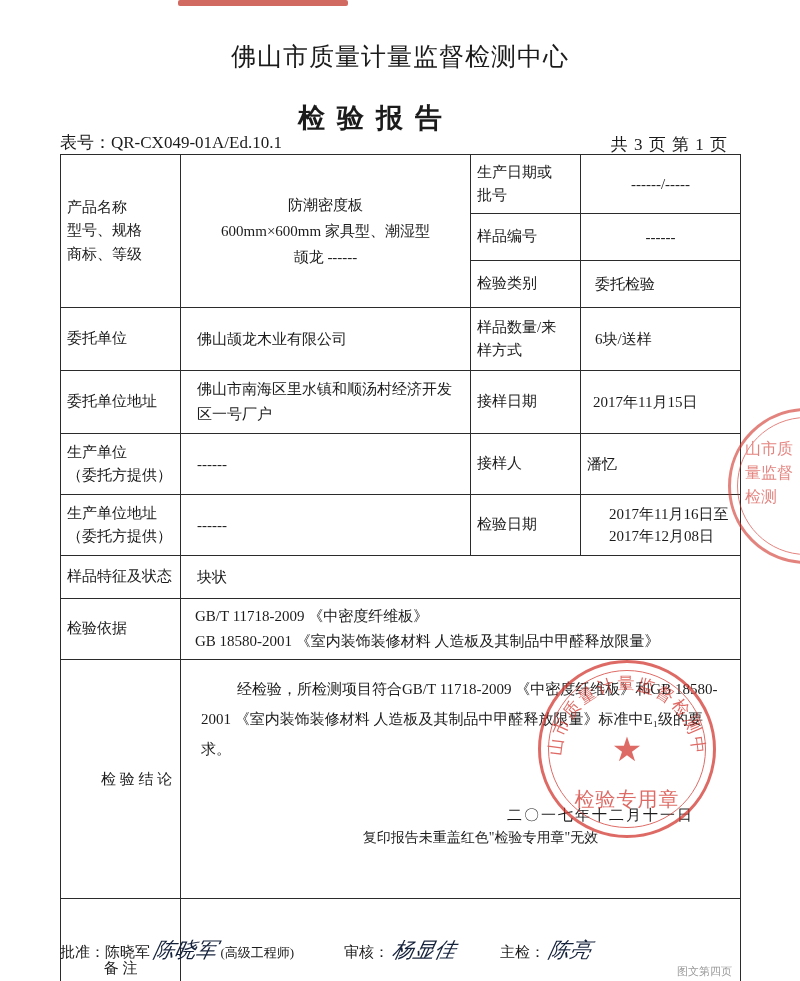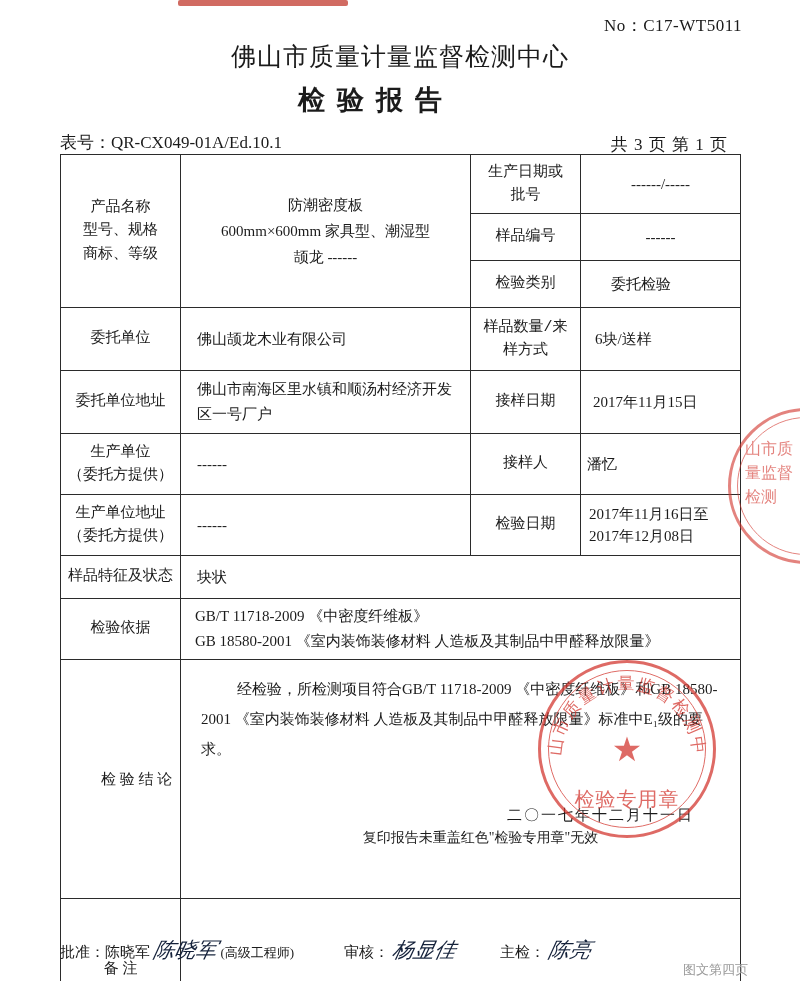--- a/index.html
+++ b/index.html
@@ -43,21 +43,21 @@
     position: absolute;
     top: 40px;
     left: 0;
     width: 800px;
     text-align: center;
     font-size: 25px;
     letter-spacing: 1px;
   }
   .doc-title {
     position: absolute;
-    top: 82px;
+    top: 100px;
     left: 0;
     width: 740px;
     text-align: center;
     font-size: 27px;
     font-weight: bold;
     letter-spacing: 12px;
     text-indent: 12px;
   }
   .form-no {
     position: absolute;
@@ -84,24 +84,23 @@
     border-collapse: collapse;
     table-layout: fixed;
   }
   table.main td {
     border: 1px solid #2b2b2b;
     font-size: 15px;
     padding: 4px 6px;
     vertical-align: middle;
   }
   .lbl {
-    text-align: center;
+    text-align: left;
     white-space: pre-line;
     line-height: 1.55;
-    font-family: Liberation Mono, monospace;
   }
   .val {
     text-align: left;
     line-height: 1.5;
   }
   .val-c {
     text-align: center;
   }
   .dash {
     letter-spacing: 0px;
@@ -236,34 +235,33 @@
   .stamp-edge-chars {
     position: absolute;
     left: 14px;
     top: 26px;
     font-size: 16px;
     line-height: 1.5;
     color: #d2322a;
   }
   .footer-faint {
     position: absolute;
-    right: 52px;
+    right: 68px;
     bottom: 2px;
-    font-size: 13px;
+    font-size: 11px;
     color: #9a9a9a;
   }
 </style>
 </head>
 <body>
 
 <div class="page">
 
   <div class="top-scribble"></div>
 
-  <div class="report-no">No：C17-WT5011</div>
   <div class="org-title">佛山市质量计量监督检测中心</div>
   <div class="doc-title">检验报告</div>
   <div class="form-no">表号：QR-CX049-01A/Ed.10.1</div>
   <div class="page-count">共 3 页  第 1 页</div>
 
   <table class="main">
     <colgroup>
       <col style="width:120px">
       <col style="width:290px">
       <col style="width:110px">
@@ -282,21 +280,21 @@
         <td class="lbl" style="height:50px">生产日期或
 批号</td>
         <td class="val-c dash">------/-----</td>
       </tr>
       <tr>
         <td class="lbl" style="height:38px">样品编号</td>
         <td class="val-c dash">------</td>
       </tr>
       <tr>
         <td class="lbl" style="height:38px">检验类别</td>
-        <td class="val" style="padding-left:30px">委托检验</td>
+        <td class="val" style="padding-left:14px">委托检验</td>
       </tr>
 
       <tr>
         <td class="lbl" style="height:54px">委托单位</td>
         <td class="val" style="padding-left:16px">佛山颉龙木业有限公司</td>
         <td class="lbl">样品数量/来
 样方式</td>
         <td class="val" style="padding-left:14px">6块/送样</td>
       </tr>
 
@@ -313,21 +311,21 @@
         <td class="val dash" style="padding-left:16px">------</td>
         <td class="lbl">接样人</td>
         <td class="val" style="">潘忆</td>
       </tr>
 
       <tr>
         <td class="lbl" style="height:52px">生产单位地址
 （委托方提供）</td>
         <td class="val dash" style="padding-left:16px">------</td>
         <td class="lbl">检验日期</td>
-        <td class="val" style="padding-left:8px;white-space:pre-line;line-height:1.5">2017年11月16日至
+        <td class="val" style="padding-left:28px;white-space:pre-line;line-height:1.5">2017年11月16日至
 2017年12月08日</td>
       </tr>
 
       <tr>
         <td class="lbl" style="height:34px">样品特征及状态</td>
         <td class="val" colspan="3" style="padding-left:16px">块状</td>
       </tr>
 
       <tr>
         <td class="lbl" style="height:52px">检验依据</td>

